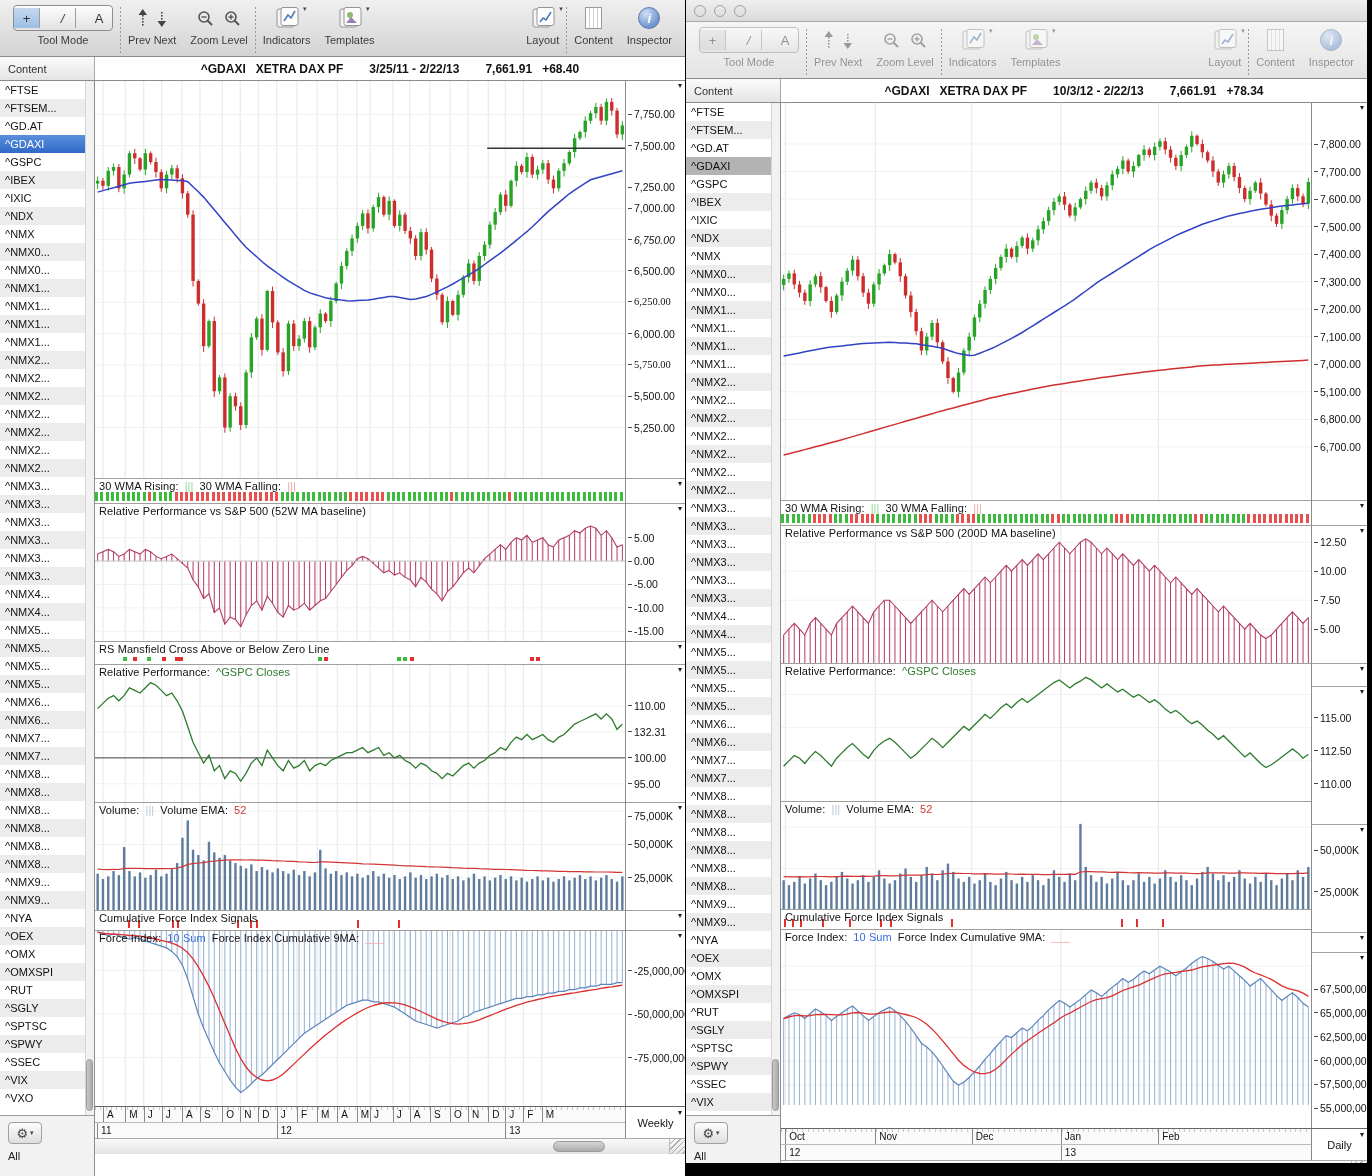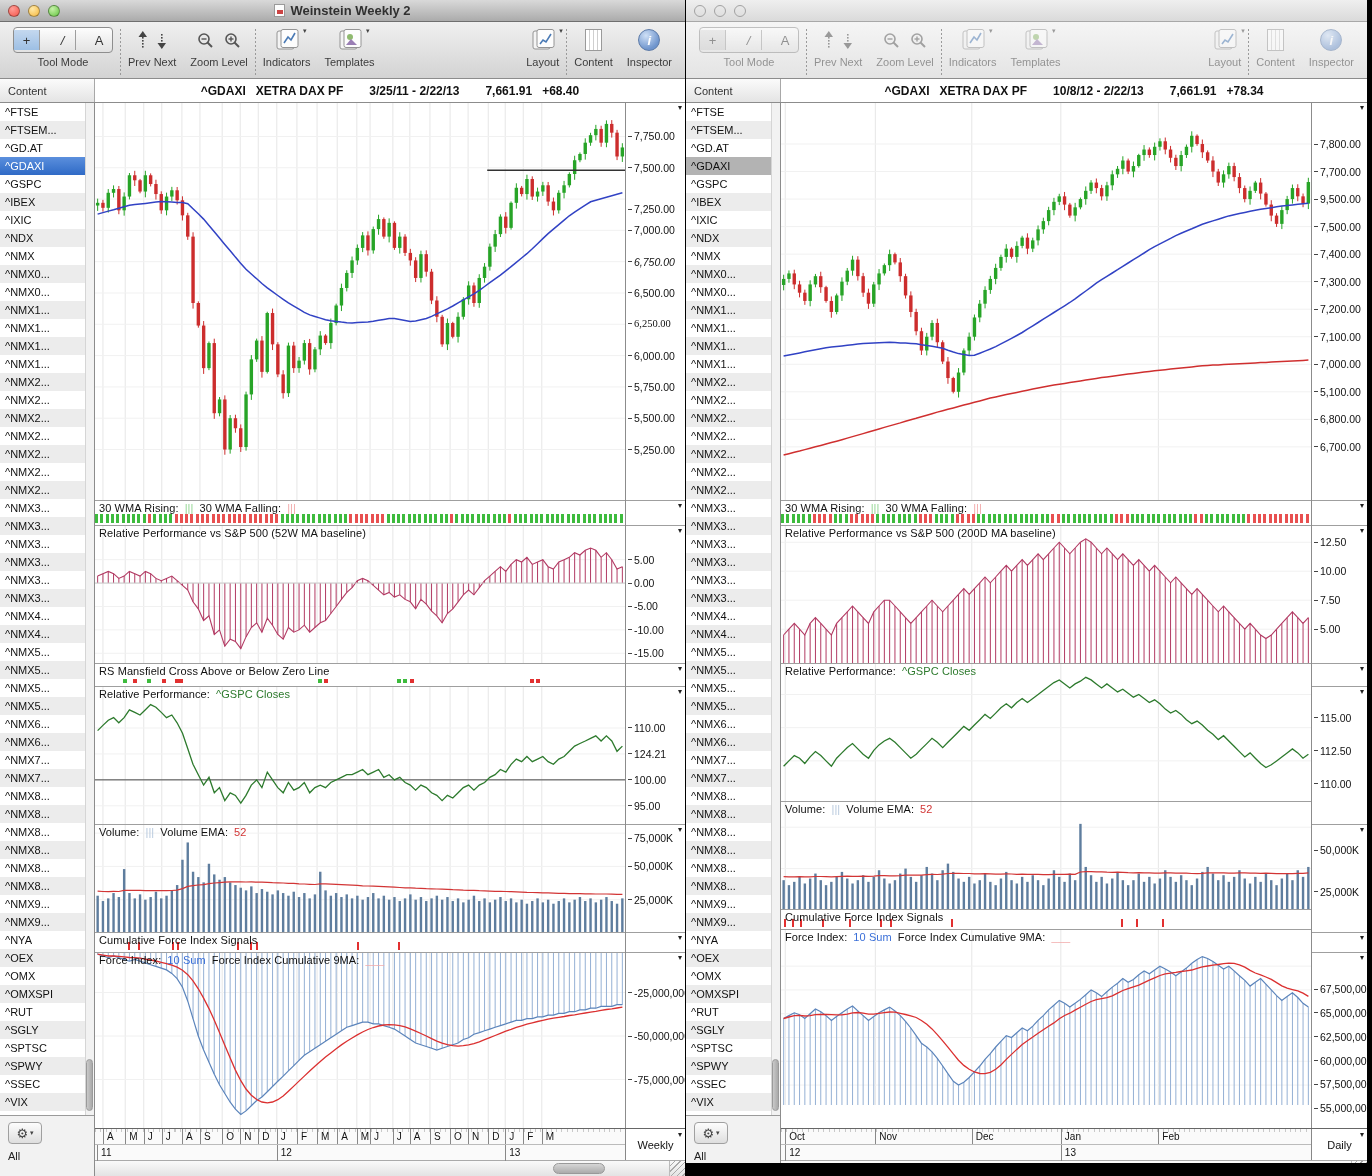--- a/index.html
+++ b/index.html
@@ -115,31 +115,20 @@
   .grip { flex:0 0 16px; border-left:1px solid #bbb; background:
     repeating-linear-gradient(135deg, transparent 0 3px, #aaa 3px 4px); }
 
   
   .micon { display:block; }
 </style>
 </head>
 <body>
 
 <div class="win" id="win0">
-  <div class="titlebar">
-    <div class="lights">
-      <span class="light red"></span>
-      <span class="light yel"></span>
-      <span class="light grn"></span>
-    </div>
-    <div class="titlewrap">
-      <span class="docicon"></span>
-      <span class="wintitle">Weinstein Weekly 2</span>
-    </div>
-  </div>
   <div class="toolbar">
       <div class="tgroup">
         <div class="seg ticons">
           <span class="on">+</span>
           <span style="font-style: italic;">/</span>
           <span>A</span>
         </div>
         <div class="tlabel">Tool Mode</div>
       </div>
       <div class="tsep"></div>
@@ -1175,42 +1164,42 @@
             <div class="axpanel" style="height: 397px;">
               <span class="axcaret">▾</span>
               <div class="ticklab" style="top: 27.4382px;">7,750.00</div>
               <div class="ticklab" style="top: 58.7473px;">7,500.00</div>
               <div class="ticklab" style="top: 100px;">7,250.00</div>
               <div class="ticklab" style="top: 121.366px;">7,000.00</div>
               <div class="ticklab" style="top: 152.675px; font-style: italic;">6,750.00</div>
               <div class="ticklab" style="top: 183.984px;">6,500.00</div>
               <div class="ticklab" style="top: 215.293px; font-family: Liberation Serif, serif;">6,250.00</div>
               <div class="ticklab" style="top: 246.602px;">6,000.00</div>
-              <div class="ticklab" style="top: 277.911px;">5,750.00</div>
+              <div class="ticklab" style="top: 277.911px; font-family: Liberation Serif, serif;">5,750.00</div>
               <div class="ticklab" style="top: 309.221px;">5,500.00</div>
               <div class="ticklab" style="top: 340.53px;">5,250.00</div>
             </div>
             <div class="axpanel" style="height: 25px;">
               <span class="axcaret">▾</span>
             </div>
             <div class="axpanel" style="height: 138px;">
               <span class="axcaret">▾</span>
               <div class="ticklab" style="top: 27.6814px;">5.00</div>
               <div class="ticklab" style="top: 51.0712px;">0.00</div>
               <div class="ticklab" style="top: 74.461px;">-5.00</div>
               <div class="ticklab" style="top: 97.8508px;">-10.00</div>
               <div class="ticklab" style="top: 121.241px;">-15.00</div>
             </div>
             <div class="axpanel" style="height: 23px;">
               <span class="axcaret">▾</span>
             </div>
             <div class="axpanel" style="height: 138px;">
               <span class="axcaret">▾</span>
               <div class="ticklab" style="top: 34.985px;">110.00</div>
-              <div class="ticklab" style="top: 60.9248px;">124.21</div>
+              <div class="ticklab" style="top: 60.9248px;">132.31</div>
               <div class="ticklab" style="top: 86.8647px;">100.00</div>
               <div class="ticklab" style="top: 112.805px;">95.00</div>
             </div>
             <div class="axpanel" style="height: 108px;">
               <span class="axcaret">▾</span>
               <div class="ticklab" style="top: 7px;">75,000K</div>
               <div class="ticklab" style="top: 35.4155px;">50,000K</div>
               <div class="ticklab" style="top: 68.7078px;">25,000K</div>
             </div>
             <div class="axpanel" style="height: 20px;">
@@ -1392,21 +1381,21 @@
         <div class="tlabel">Inspector</div>
       </div>
     </div>
   <div class="headerrow">
     <div class="sideheader">Content</div>
     <div class="chartheader">
       <span class="grp">
           <span>^GDAXI</span>
           <span>XETRA DAX PF</span>
         </span>
-      <span>10/8/12 - 2/22/13</span>
+      <span>10/3/12 - 2/22/13</span>
       <span class="grp">
           <span>7,661.91</span>
           <span>+78.34</span>
         </span>
     </div>
   </div>
   <div class="mainregion">
     <div class="leftcol">
       <div class="symlist">
 
@@ -2205,21 +2194,21 @@
                 <span class="lc-k">Force Index Cumulative 9MA:</span>
                 <span class="lc-r">___</span>
               </div>
             </div>
           </div>
         <div class="axiscol">
             <div class="axpanel" style="height: 397px;">
               <span class="axcaret">▾</span>
               <div class="ticklab" style="top: 35.0215px;">7,800.00</div>
               <div class="ticklab" style="top: 62.5527px;">7,700.00</div>
-              <div class="ticklab" style="top: 90.0839px;">9,500.00</div>
+              <div class="ticklab" style="top: 90.0839px;">7,600.00</div>
               <div class="ticklab" style="top: 117.615px;">7,500.00</div>
               <div class="ticklab" style="top: 145.146px;">7,400.00</div>
               <div class="ticklab" style="top: 172.678px;">7,300.00</div>
               <div class="ticklab" style="top: 200.209px;">7,200.00</div>
               <div class="ticklab" style="top: 227.74px;">7,100.00</div>
               <div class="ticklab" style="top: 255.271px;">7,000.00</div>
               <div class="ticklab" style="top: 282.802px;">5,100.00</div>
               <div class="ticklab" style="top: 310.334px;">6,800.00</div>
               <div class="ticklab" style="top: 337.865px;">6,700.00</div>
             </div>

